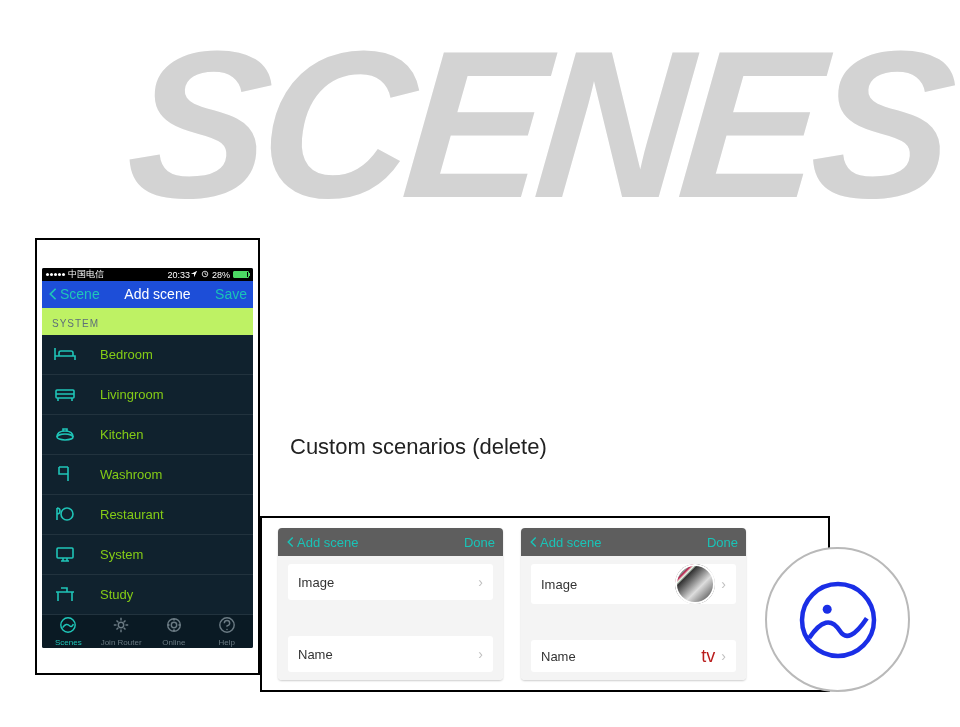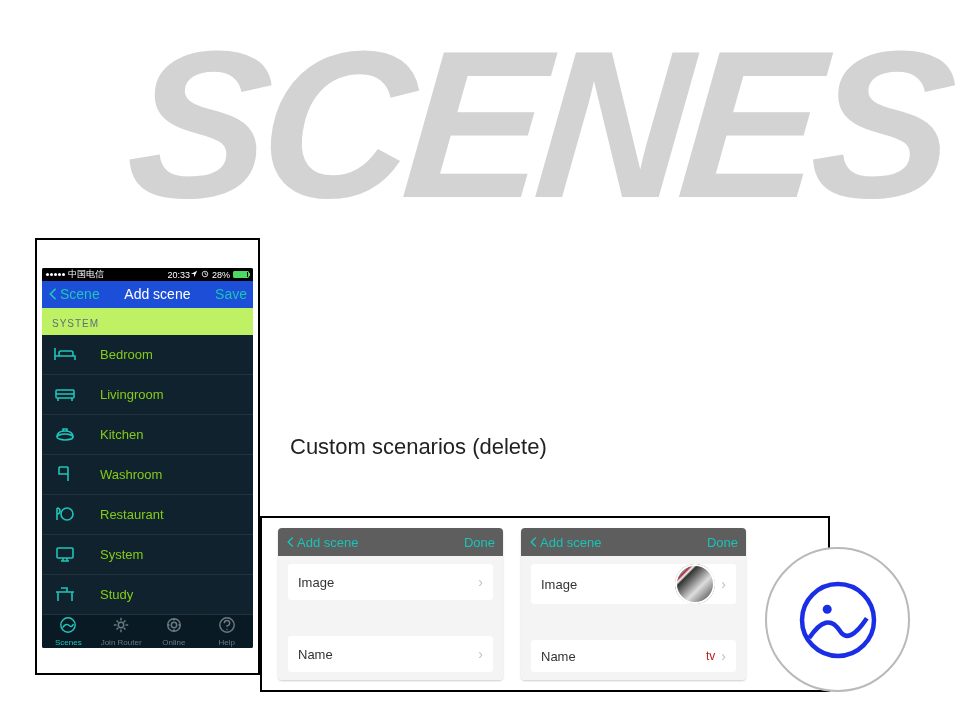--- a/index.html
+++ b/index.html
@@ -181,21 +181,21 @@
     align-items:center;
     justify-content:space-between;
     padding: 0 10px;
     font-size:13px;
     color:#333;
     border-radius:3px;
     height:46px;
   }
   .mini-row:last-child { margin-bottom:8px; }
   .mini-row .chev { color:#c0c0c0; font-size:14px; }
-  .mini-row .val { color:#b91c1c; font-size:12px; margin-left:auto; margin-right:6px; }
+  .mini-row .val { color:#b91c1c; font-size:18px; margin-left:auto; margin-right:6px; }
   .mini-row .thumb {
     width:40px; height:40px; border-radius:50%;
     background: linear-gradient(135deg,#333 0%, #888 20%, #b14 22%, #efe 26%, #333 30%, #ddd 60%, #222 100%);
     margin-left:auto; margin-right:6px;
     box-shadow: inset 0 0 0 2px #fff;
   }
 
   
   .watermark {
     position:absolute;

